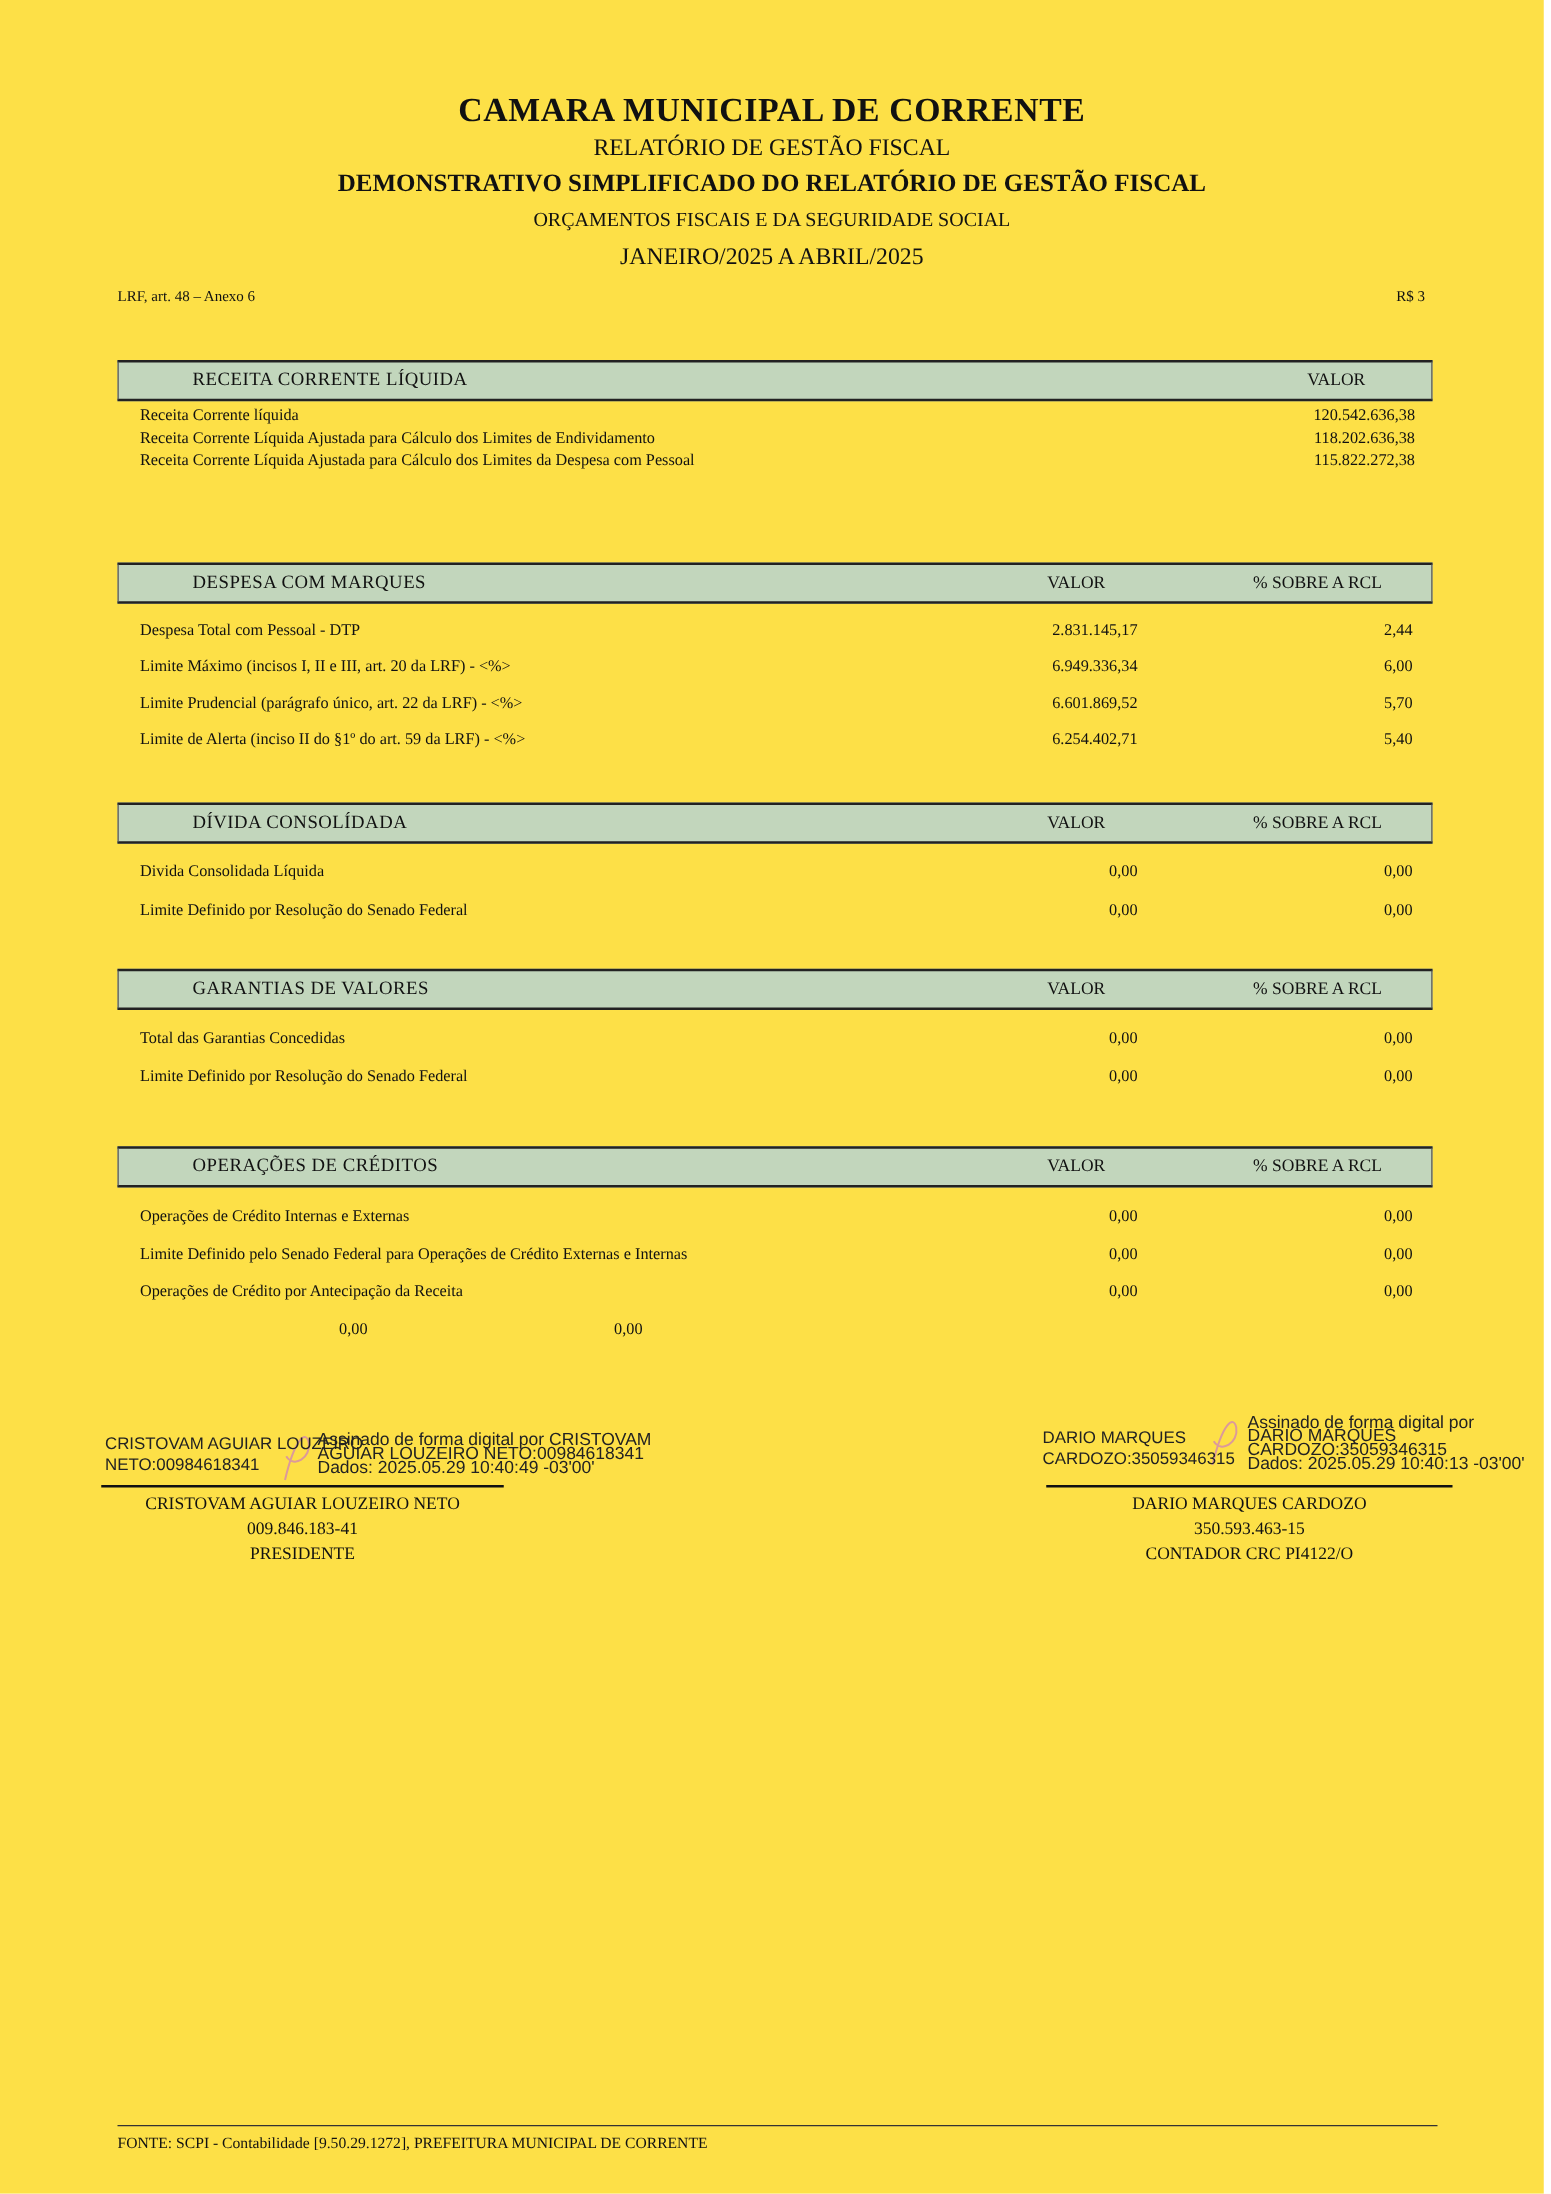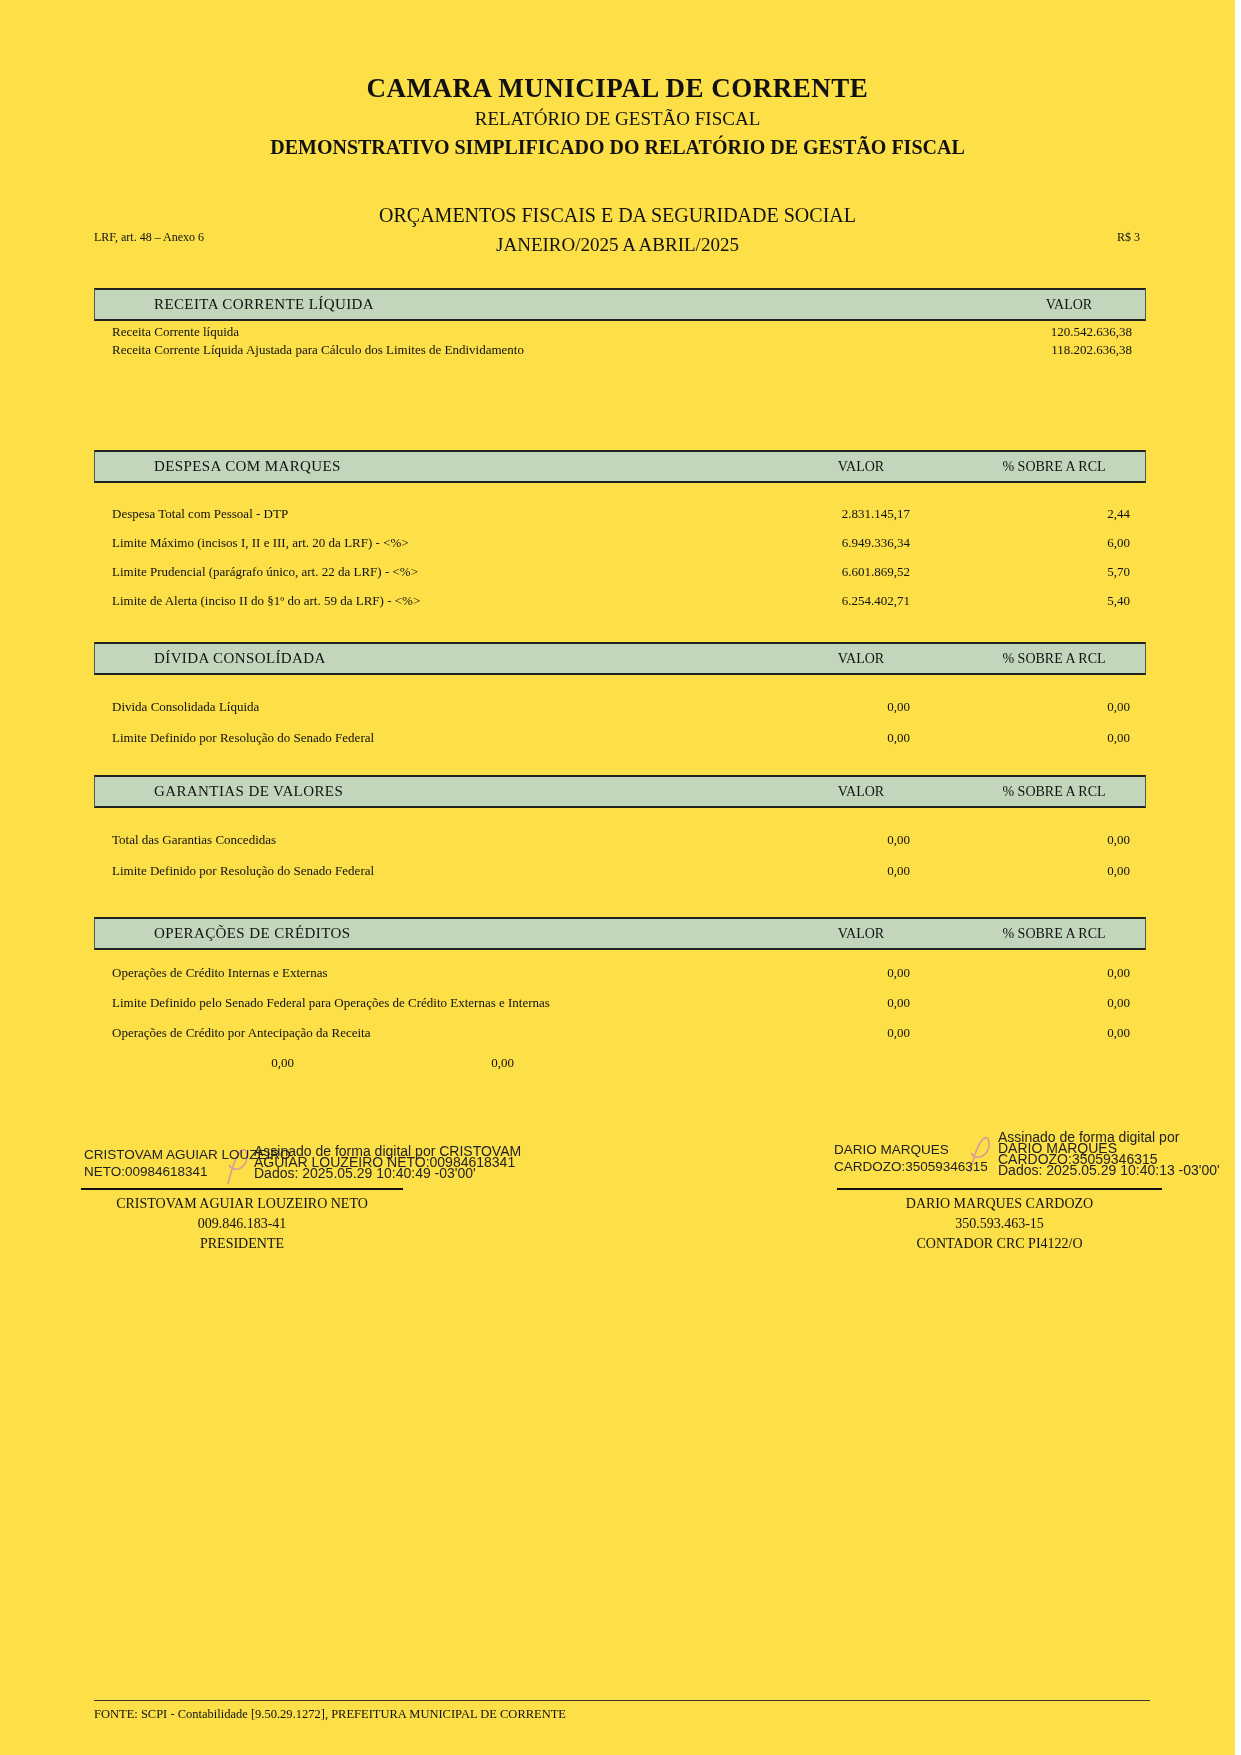--- a/index.html
+++ b/index.html
@@ -6,21 +6,21 @@
   .page {
     position:relative; width:1235px; height:1755px; background:#fde047;
     font-family:"Liberation Serif", serif; color:#111; overflow:hidden;
   }
 
   
   .doc-header { position:absolute; top:72px; left:0; width:100%; text-align:center; }
   .doc-header .org      { font-size:27px; font-weight:bold; line-height:32px; letter-spacing:0.5px; }
   .doc-header .report   { font-size:19px; line-height:29px; }
   .doc-header .subtitle { font-size:20px; font-weight:bold; line-height:29px; }
-  .doc-header .scope    { font-size:20px; line-height:29px;margin-top:39px; }
+  .doc-header .scope    { font-size:16px; line-height:29px; }
   .doc-header .period   { font-size:19px; line-height:29px; }
 
   .meta-left  { position:absolute; left:94px;  top:230px; font-size:12px; }
   .meta-right { position:absolute; right:95px; top:230px; font-size:12px; }
 
   
   .tbl { position:absolute; left:94px; width:1052px; }
   .t1 { top:288px; } .t2 { top:450px; } .t3 { top:642px; } .t4 { top:775px; } .t5 { top:917px; }
 
   .band {
@@ -28,21 +28,21 @@
     border-top:2px solid #222; border-bottom:2px solid #222;
     border-left:1px solid #555; border-right:1px solid #555;
     display:flex; align-items:center;
   }
   .band-title { padding-left:59px; font-size:15px; letter-spacing:0.4px; }
   .hdr-valor     { position:absolute; left:666px; width:200px; text-align:center; font-size:14px; }
   .hdr-valor-t1  { position:absolute; left:896px; width:156px; text-align:center; font-size:14px; }
   .hdr-pct       { position:absolute; left:866px; width:186px; text-align:center; font-size:14px; }
 
   .rows-compact { margin-top:2px; }
-  .rows-spaced  { margin-top:16px; }
+  .rows-spaced  { margin-top:6px; }
   .trow { display:flex; align-items:center; font-size:13px; }
   .rows-compact .trow { height:18px; }
   .rows-spaced  .trow { height:29px; }
   .t3 .rows-spaced .trow, .t4 .rows-spaced .trow { height:31px; }
   .t5 .rows-spaced { margin-top:8px; }
   .t5 .rows-spaced .trow { height:30px; }
 
   .c-label { flex:1; padding-left:18px; white-space:nowrap; overflow:hidden; }
   .c-valor { width:200px; text-align:right; }
   .c-pct   { width:236px; text-align:right; padding-right:16px; box-sizing:border-box; }
@@ -102,20 +102,24 @@
       <span class="hdr-valor-t1">VALOR</span>
     </div>
     <div class="rows-compact">
       <div class="trow">
         <span class="c-label">Receita Corrente líquida</span>
         <span class="c-valor">120.542.636,38</span>
       </div>
       <div class="trow">
         <span class="c-label">Receita Corrente Líquida Ajustada para Cálculo dos Limites de Endividamento</span>
         <span class="c-valor">118.202.636,38</span>
+      </div>
+      <div class="trow">
+        <span class="c-label">Receita Corrente Líquida Ajustada para Cálculo dos Limites da Despesa com Pessoal</span>
+        <span class="c-valor">115.822.272,38</span>
       </div>
     </div>
   </div>
 
   <div class="tbl t2">
     <div class="band">
       <span class="band-title">DESPESA COM MARQUES</span>
       <span class="hdr-valor">VALOR</span>
       <span class="hdr-pct">% SOBRE A RCL</span>
     </div>

